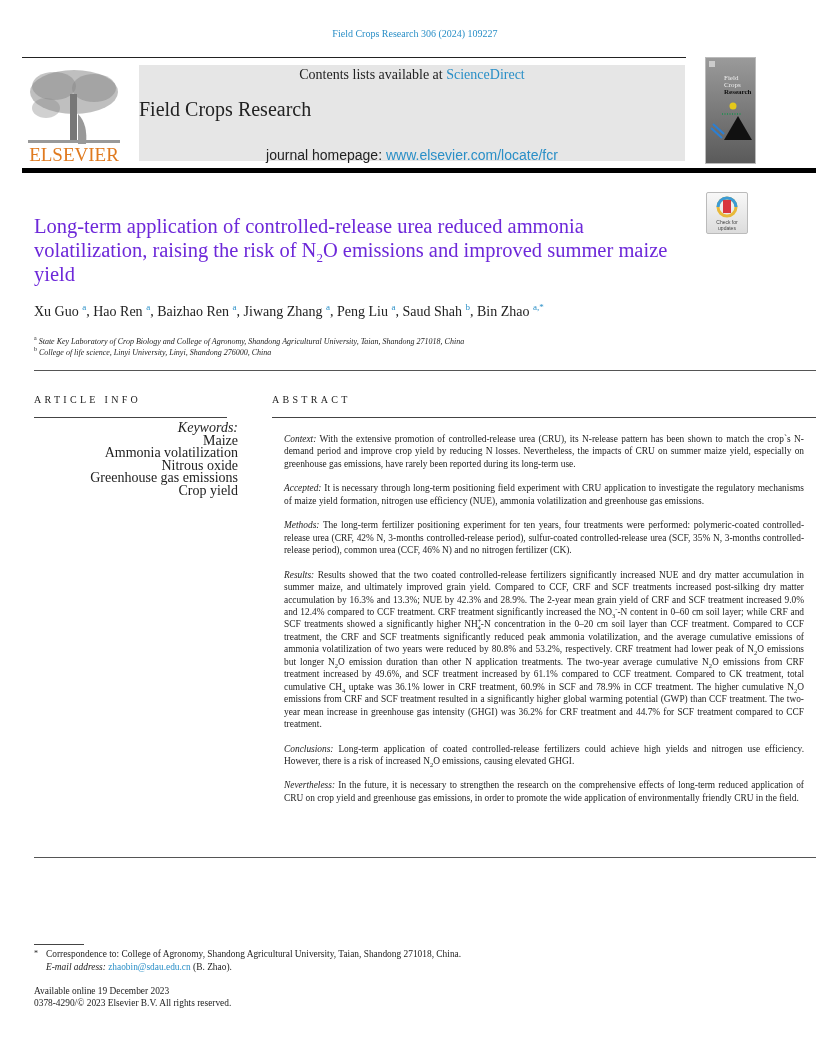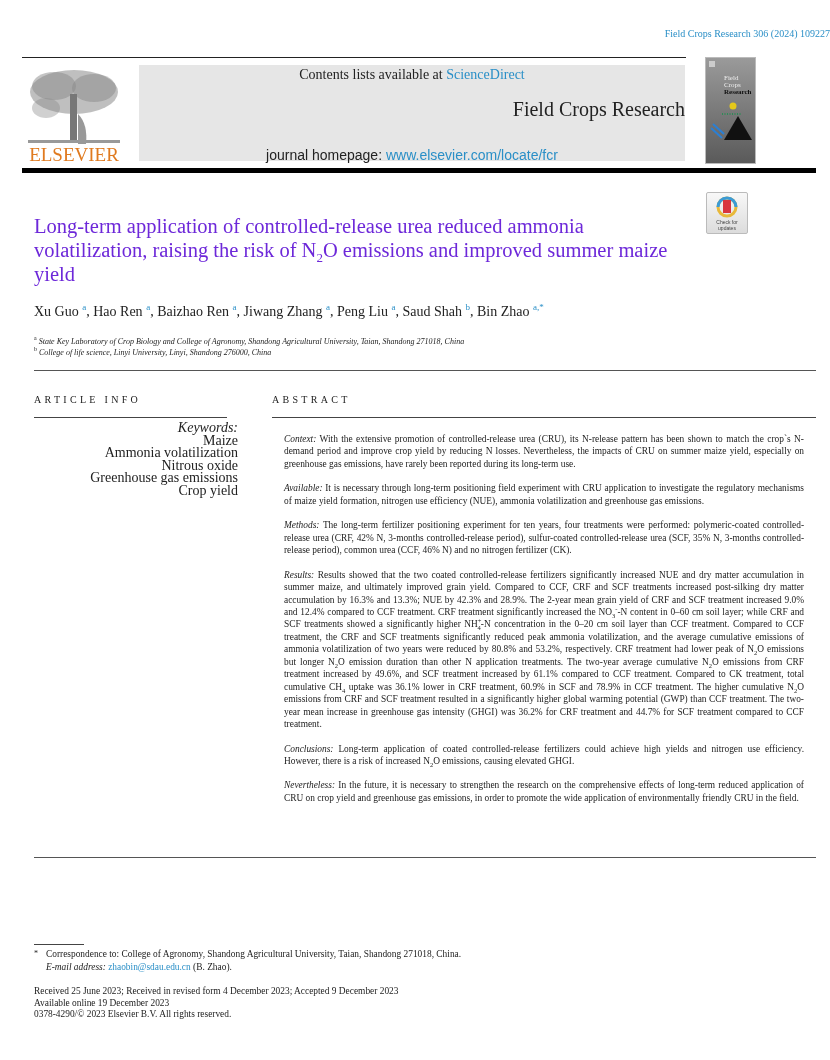--- a/index.html
+++ b/index.html
@@ -1,28 +1,28 @@
 <!DOCTYPE html>
 <html><head>
 <meta charset="utf-8">
 <style>
   html, body { margin: 0; padding: 0; background: #ffffff; }
   body { width: 830px; height: 1060px; position: relative; overflow: hidden; font-family: "Liberation Serif", serif; color: #222; }
   a, .link { color: #2a8fc7; text-decoration: none; }
   .abs { position: absolute; }
 
-  .journal-ref { top: 28px; left: 0; width: 830px; text-align: right; font-size: 10px; color: #2a8fc7; }
+  .journal-ref { top: 28px; left: 0; width: 830px; text-align: center; font-size: 10px; color: #2a8fc7; }
   .top-rule { top: 57px; left: 22px; width: 664px; height: 1px; background: #222; }
 
   .elsevier-logo { top: 64px; left: 24px; width: 100px; height: 98px; }
   .elsevier-word { top: 144px; left: 24px; width: 100px; text-align: center; font-size: 19px; color: #e07a1f; letter-spacing: 0px; font-family: "Liberation Serif", serif; }
 
   .header-box { top: 65px; left: 139px; width: 546px; height: 96px; background: #e6e6e6; }
   .contents-line { top: 67px; left: 139px; width: 546px; text-align: center; font-size: 14px; color: #222; }
-  .journal-name { top: 98px; left: 139px; width: 546px; text-align: right; font-size: 20px; color: #222; }
+  .journal-name { top: 98px; left: 139px; width: 546px; text-align: left; font-size: 20px; color: #222; }
   .homepage-line { top: 147px; left: 139px; width: 546px; text-align: center; font-size: 14px; font-family: "Liberation Sans", sans-serif; color: #222; }
 
   .cover { top: 57px; left: 705px; width: 49px; height: 105px; background: linear-gradient(#9a9a9a, #5a5a5a); border: 1px solid #bbb; }
   .cover-text { top: 75px; left: 712px; font-size: 7px; line-height: 7px; color: #eee; font-family: "Liberation Serif", serif; margin-left: 12px; }
   .thick-rule { top: 168px; left: 22px; width: 794px; height: 5px; background: #000; }
 
   .crossmark { top: 192px; left: 706px; width: 40px; height: 40px; border: 1px solid #bbb; background: linear-gradient(#f8f8f8, #dcdcdc); border-radius: 2px; }
 
   .title { top: 214px; left: 34px; width: 650px; font-size: 20.5px; line-height: 24px; color: #6d28d9; }
   .title sub { font-size: 13px; line-height: 0; }
@@ -139,34 +139,33 @@
   <div class="kw-label">Keywords:</div>
   <div>Maize</div>
   <div>Ammonia volatilization</div>
   <div>Nitrous oxide</div>
   <div>Greenhouse gas emissions</div>
   <div>Crop yield</div>
 </div>
 
 <div class="abs abstract">
   <p><em>Context:</em><span> With the extensive promotion of controlled-release urea (CRU), its N-release pattern has been shown to match the crop`s N-demand period and improve crop yield by reducing N losses. Nevertheless, the impacts of CRU on summer maize yield, especially on greenhouse gas emissions, have rarely been reported during its long-term use.</span></p>
-  <p><em>Available:</em><span> It is necessary through long-term positioning field experiment with CRU application to investigate the regulatory mechanisms of maize yield formation, nitrogen use efficiency (NUE), ammonia volatilization and greenhouse gas emissions.</span></p>
+  <p><em>Accepted:</em><span> It is necessary through long-term positioning field experiment with CRU application to investigate the regulatory mechanisms of maize yield formation, nitrogen use efficiency (NUE), ammonia volatilization and greenhouse gas emissions.</span></p>
   <p><em>Methods:</em><span> The long-term fertilizer positioning experiment for ten years, four treatments were performed: polymeric-coated controlled-release urea (CRF, 42% N, 3-months controlled-release period), sulfur-coated controlled-release urea (SCF, 35% N, 3-months controlled-release period), common urea (CCF, 46% N) and no nitrogen fertilizer (CK).</span></p>
   <p><em>Results:</em><span> Results showed that the two coated controlled-release fertilizers significantly increased NUE and dry matter accumulation in summer maize, and ultimately improved grain yield. Compared to CCF, CRF and SCF treatments increased post-silking dry matter accumulation by 16.3% and 13.3%; NUE by 42.3% and 28.9%. The 2-year mean grain yield of CRF and SCF treatment increased 9.0% and 12.4% compared to CCF treatment. CRF treatment significantly increased the NO</span><sub>3</sub><sup>-</sup><span>-N content in 0–60 cm soil layer; while CRF and SCF treatments showed a significantly higher NH</span><sup>+</sup><sub style="margin-left:-4px;">4</sub><span>-N concentration in the 0–20 cm soil layer than CCF treatment. Compared to CCF treatment, the CRF and SCF treatments significantly reduced peak ammonia volatilization, and the average cumulative emissions of ammonia volatilization of two years were reduced by 80.8% and 53.2%, respectively. CRF treatment had lower peak of N</span><sub>2</sub><span>O emissions but longer N</span><sub>2</sub><span>O emission duration than other N application treatments. The two-year average cumulative N</span><sub>2</sub><span>O emissions from CRF treatment increased by 49.6%, and SCF treatment increased by 61.1% compared to CCF treatment. Compared to CK treatment, total cumulative CH</span><sub>4</sub><span> uptake was 36.1% lower in CRF treatment, 60.9% in SCF and 78.9% in CCF treatment. The higher cumulative N</span><sub>2</sub><span>O emissions from CRF and SCF treatment resulted in a significantly higher global warming potential (GWP) than CCF treatment. The two-year mean increase in greenhouse gas intensity (GHGI) was 36.2% for CRF treatment and 44.7% for SCF treatment compared to CCF treatment.</span></p>
   <p><em>Conclusions:</em><span> Long-term application of coated controlled-release fertilizers could achieve high yields and nitrogen use efficiency. However, there is a risk of increased N</span><sub>2</sub><span>O emissions, causing elevated GHGI.</span></p>
   <p><em>Nevertheless:</em><span> In the future, it is necessary to strengthen the research on the comprehensive effects of long-term reduced application of CRU on crop yield and greenhouse gas emissions, in order to promote the wide application of environmentally friendly CRU in the field.</span></p>
 </div>
 
 <div class="abs bottom-rule"></div>
 
 <div class="abs fn-rule"></div>
 <div class="abs footnote" style="top:949px;">
   <span class="asterisk">*</span><span>Correspondence to: College of Agronomy, Shandong Agricultural University, Taian, Shandong 271018, China.</span>
 </div>
 <div class="abs footnote" style="top:962px;left:46px;">
   <em>E-mail address:</em> <a class="link">zhaobin@sdau.edu.cn</a><span> (B. Zhao).</span>
 </div>
 
 <div class="abs front" style="top:986px;">
-  <div>Received 25 June 2023; Received in revised form 4 December 2023; Accepted 9 December 2023</div>
   <div>Available online 19 December 2023</div>
   <div>0378-4290/© 2023 Elsevier B.V. All rights reserved.</div>
 </div>
 
 </body></html>

